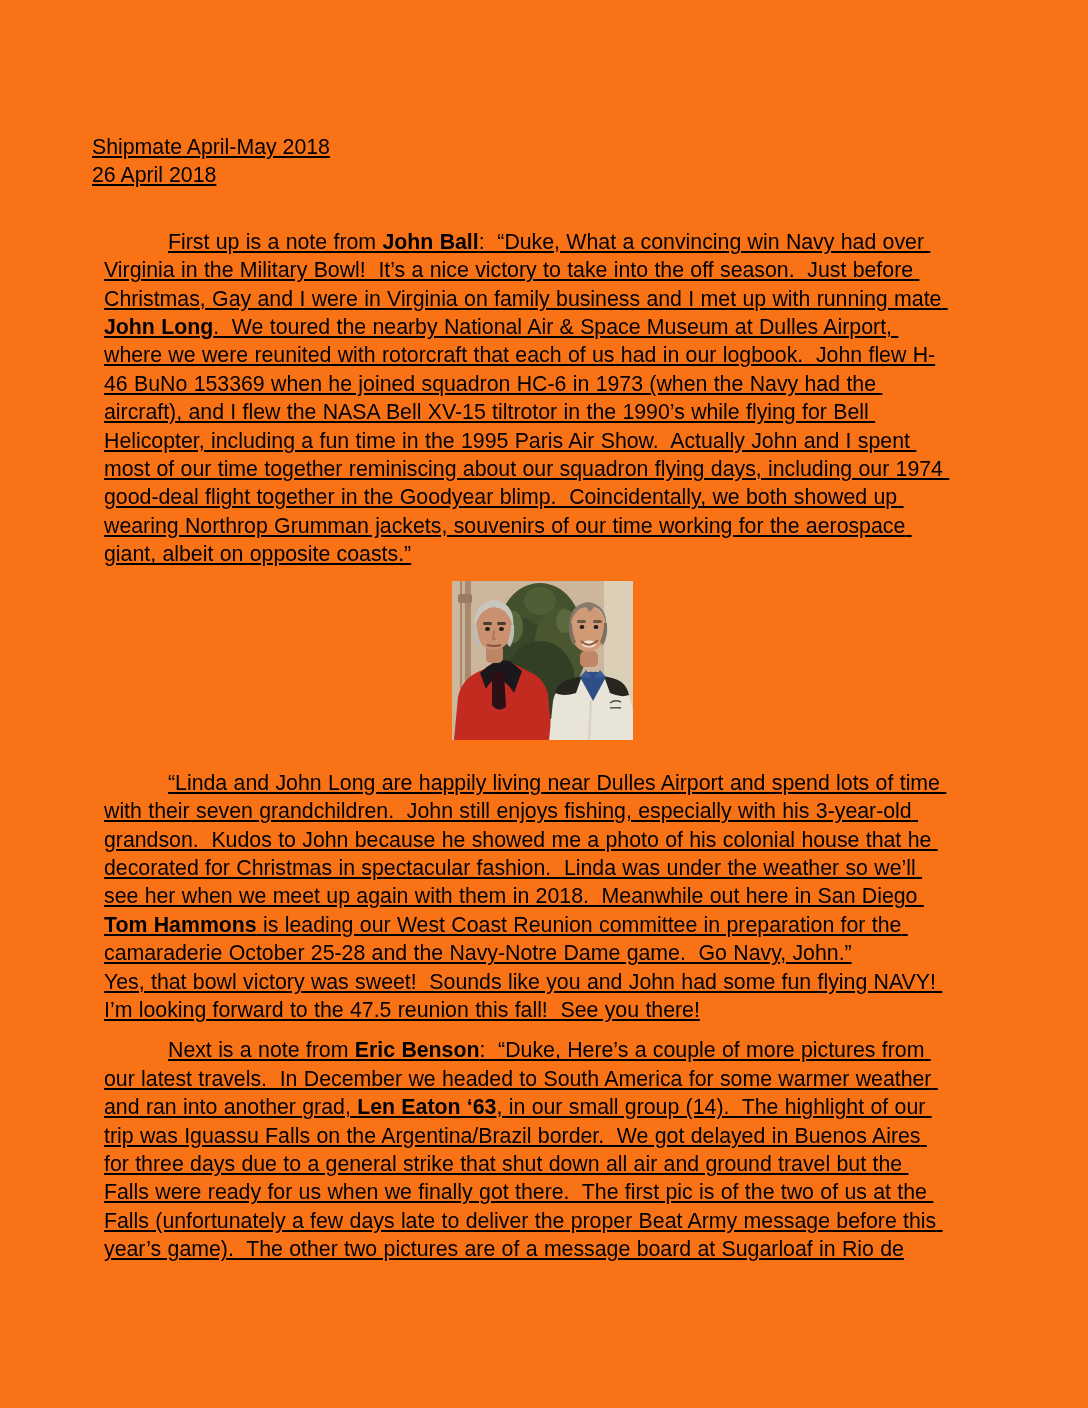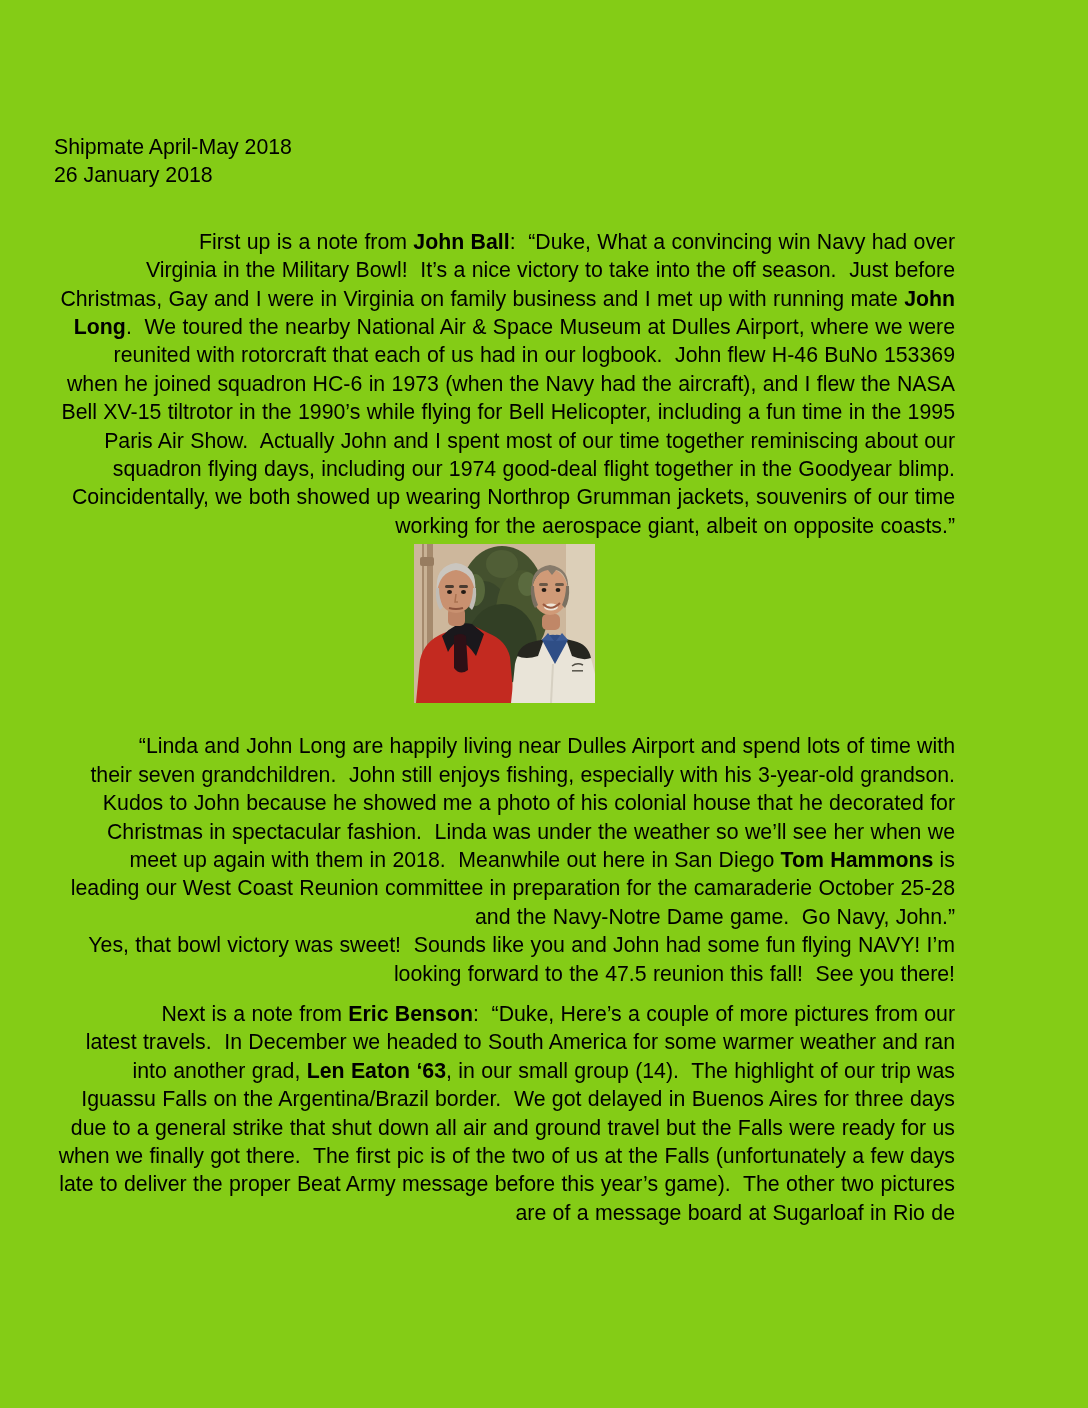--- a/index.html
+++ b/index.html
@@ -1,54 +1,54 @@
 <!DOCTYPE html>
 <html><head>
 <meta charset="utf-8">
 <style>
   html, body { margin: 0; padding: 0; background: #ffffff; }
   .page {
     position: relative;
     width: 1088px;
     height: 1408px;
-    background: #84cc16;
+    background: #f97316;
     color: #000000;
     font-family: "Liberation Sans", "DejaVu Sans", sans-serif;
     font-size: 21.3px;
     line-height: 28.4px;
     box-sizing: border-box;
-    padding: 133px 129px 0 54px;
+    padding: 133px 129px 0 92px;
     overflow: hidden;
+    text-decoration: underline;
   }
   .header-line { white-space: pre; }
   .body-para {
-    margin: 4px;
+    margin: 12px;
     white-space: pre-wrap;
     text-indent: 64px;
     word-spacing: 0.02em;
-    text-align: right;
   }
   .para-first { margin-top: 38px; }
   .para-third { margin-top: 12px; }
   .photo-figure {
     margin: 2px 0 29px 360px;
     width: 181px;
     height: 159px;
     padding: 0;
   }
   .photo-figure svg { display: block; }
 </style>
 </head>
 <body>
 
 <div class="page">
 
   <header>
     <div class="header-line">Shipmate April-May 2018</div>
-    <div class="header-line">26 January 2018</div>
+    <div class="header-line">26 April 2018</div>
   </header>
 
   <p class="body-para para-first"><span>First up is a note from </span><span style="font-weight: bold;">John Ball</span><span>:  “Duke, What a convincing win Navy had over Virginia in the Military Bowl!  It’s a nice victory to take into the off season.  Just before Christmas, Gay and I were in Virginia on family business and I met up with running mate </span><span style="font-weight: bold;">John Long</span><span>.  We toured the nearby National Air &amp; Space Museum at Dulles Airport, where we were reunited with rotorcraft that each of us had in our logbook.  John flew H-46 BuNo 153369 when he joined squadron HC-6 in 1973 (when the Navy had the aircraft), and I flew the NASA Bell XV-15 tiltrotor in the 1990’s while flying for Bell Helicopter, including a fun time in the 1995 Paris Air Show.  Actually John and I spent most of our time together reminiscing about our squadron flying days, including our 1974 good-deal flight together in the Goodyear blimp.  Coincidentally, we both showed up wearing Northrop Grumman jackets, souvenirs of our time working for the aerospace giant, albeit on opposite coasts.”</span></p>
 
   <figure class="photo-figure">
     <svg width="181" height="159" viewBox="0 0 181 159" role="img" aria-label="Two men outdoors in front of an evergreen tree; left man in red jacket, right man in cream vest over blue shirt">
 
       <rect x="0" y="0" width="181" height="159" fill="#cdb79c"></rect>
       <rect x="152" y="0" width="29" height="159" fill="#dccfb8"></rect>
 

